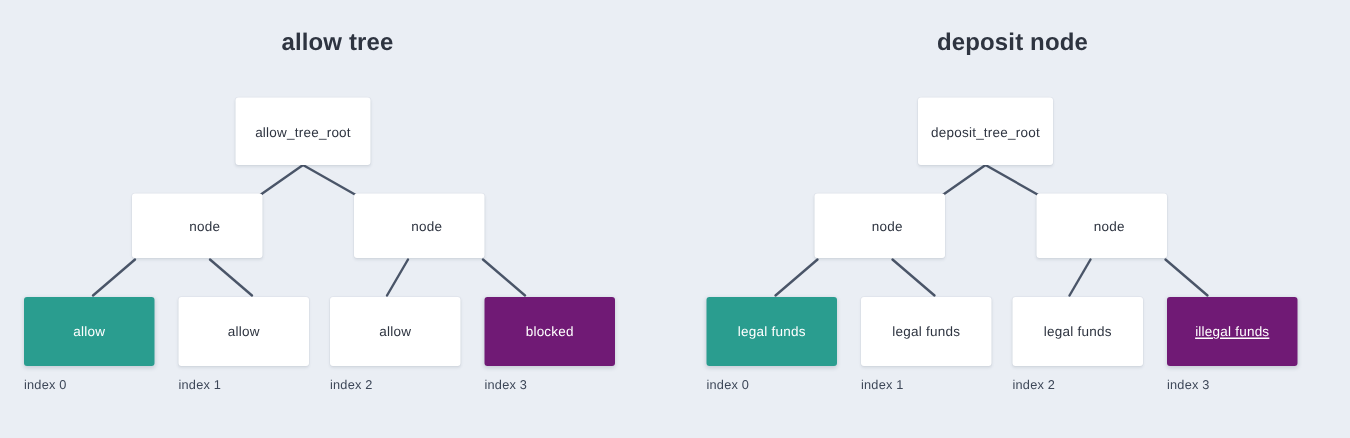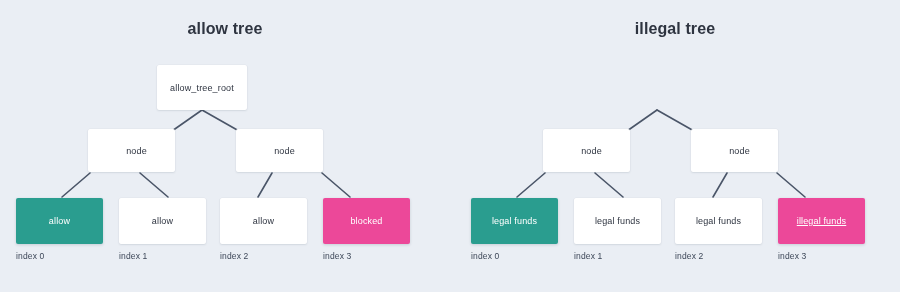--- a/index.html
+++ b/index.html
@@ -61,21 +61,21 @@
   .node-box.root  { width: 90px; height: 45px; }
   .node-box.inner { width: 87px; height: 43px; padding-left: 10px; }
   .node-box.leaf  { width: 87px; height: 46px; }
 
   .node-box.accent-green {
     background: #2a9d8f;
     color: #ffffff;
     box-shadow: 0 1px 3px rgba(40,56,80,0.18);
   }
   .node-box.accent-red {
-    background: #ec4899;
+    background: #701a75;
     color: #ffffff;
     box-shadow: 0 1px 3px rgba(40,56,80,0.18);
   }
 
   .index-label {
     position: absolute;
     width: 87px;
     text-align: left;
     font-size: 8.5px;
     color: #3d4758;
@@ -84,21 +84,21 @@
     z-index: 2;
   }
 </style>
 </head>
 <body>
 
 <div id="stage">
 
   <div class="tree-title" id="title-allow">allow tree</div>
 
-  <div class="tree-title" id="title-deposit">illegal tree</div>
+  <div class="tree-title" id="title-deposit">deposit node</div>
 
   <svg class="edges" viewBox="0 0 900 292" width="900" height="292">
 
     <line class="edge" x1="202" y1="110" x2="172" y2="131"></line>
     <line class="edge" x1="202" y1="110" x2="239" y2="131"></line>
 
     <line class="edge" x1="90" y1="173" x2="62" y2="197"></line>
     <line class="edge" x1="140" y1="173" x2="168" y2="197"></line>
 
     <line class="edge" x1="272" y1="173" x2="258" y2="197"></line>
@@ -125,20 +125,21 @@
 
   <div class="node-box leaf" style="left:119px; top:198px;">allow</div>
   <div class="index-label" style="left:119px; top:251px;">index 1</div>
 
   <div class="node-box leaf" style="left:220px; top:198px;">allow</div>
   <div class="index-label" style="left:220px; top:251px;">index 2</div>
 
   <div class="node-box leaf accent-red" style="left:323px; top:198px;">blocked</div>
   <div class="index-label" style="left:323px; top:251px;">index 3</div>
 
+  <div class="node-box root" style="left:612px; top:65px;">deposit_tree_root</div>
 
   <div class="node-box inner" style="left:543px; top:129px;">node</div>
 
   <div class="node-box inner" style="left:691px; top:129px;">node</div>
 
   <div class="node-box leaf accent-green" style="left:471px; top:198px;">legal funds</div>
   <div class="index-label" style="left:471px; top:251px;">index 0</div>
 
   <div class="node-box leaf" style="left:574px; top:198px;">legal funds</div>
   <div class="index-label" style="left:574px; top:251px;">index 1</div>

